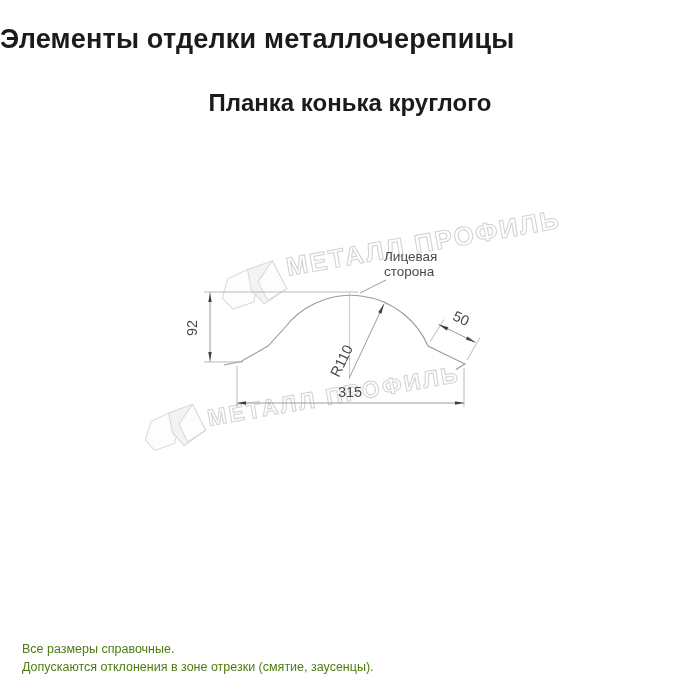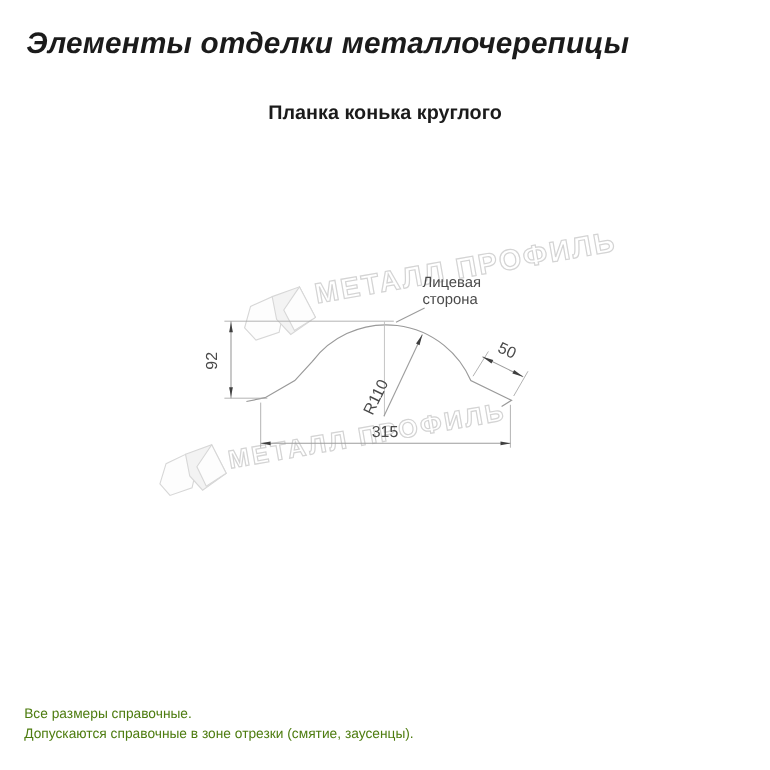--- a/index.html
+++ b/index.html
@@ -2,27 +2,26 @@
 <html><head>
 <meta charset="utf-8">
 <style>
   html,body{margin:0;padding:0;}
   body{
     width:700px;height:700px;position:relative;background:#ffffff;
     font-family:"Liberation Sans", sans-serif;overflow:hidden;
   }
   .title{
     position:absolute;top:24px;left:0;width:596px;
-    text-align:center;font-size:27px;font-weight:bold;color:#1b1b1b;
+    font-size:27px;font-weight:bold;color:#1b1b1b;
     letter-spacing:0.2px;
-    font-style:italic;
   }
   .subtitle{
     position:absolute;top:93px;left:0;width:700px;
-    text-align:center;font-size:18px;font-weight:bold;color:#1b1b1b;
+    text-align:center;font-size:24px;font-weight:bold;color:#1b1b1b;
     line-height:19px;
   }
   .footnotes{
     position:absolute;left:22px;top:640px;
     font-size:12.5px;color:#4d7c0f;line-height:18px;
   }
   svg.drawing{position:absolute;left:0;top:0;}
   .dimline{stroke:#9c9c9c;stroke-width:1;fill:none;}
   .extline{stroke:#a8a8a8;stroke-width:0.8;fill:none;}
   .profline{stroke:#9a9a9a;stroke-width:1.1;fill:none;}
@@ -95,14 +94,14 @@
   <polygon class="arrow" points="475.6,342.4 467.4,336.4 465.8,339.6"></polygon>
   <text class="dimtext" text-anchor="middle" transform="translate(459,323) rotate(25)">50</text>
 
   <line class="dimline" x1="386" y1="280" x2="360" y2="293"></line>
   <text class="labeltext" x="384" y="261">Лицевая</text>
   <text class="labeltext" x="384" y="276">сторона</text>
 </svg>
 
 <div class="footnotes">
   <div>Все размеры справочные.</div>
-  <div>Допускаются справочные в зоне отрезки (смятие, заусенцы).</div>
+  <div>Допускаются отклонения в зоне отрезки (смятие, заусенцы).</div>
 </div>
 
 </body></html>

